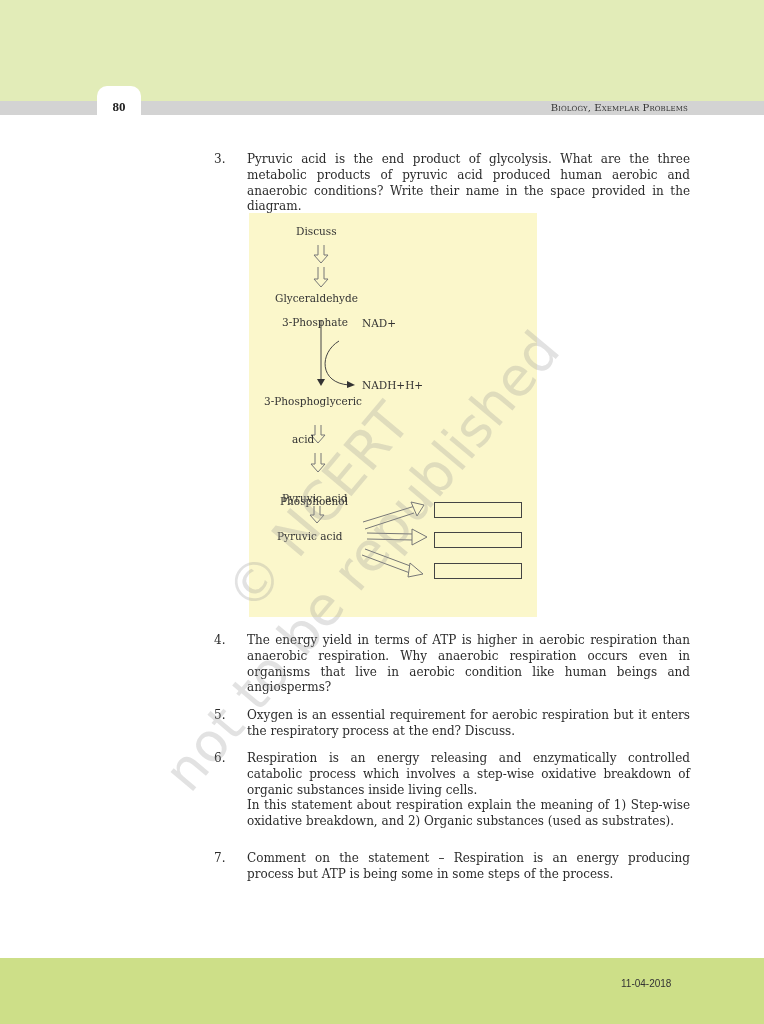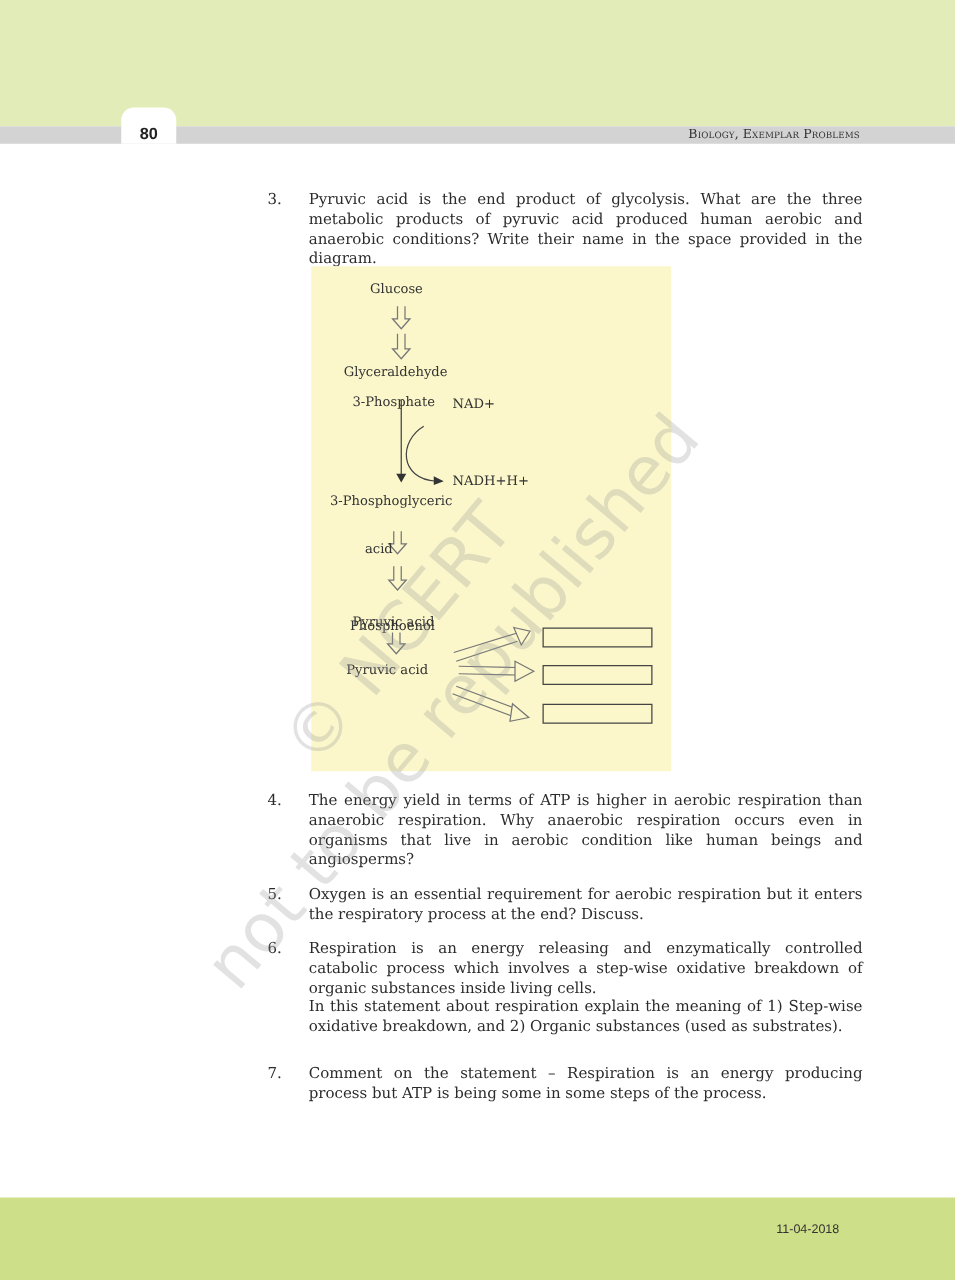--- a/index.html
+++ b/index.html
@@ -10,21 +10,21 @@
       color:#2b2b2b;
     }
     .top-band { position:absolute; left:0; top:0; width:764px; height:101px; background:#e2ecb8; }
     .header-bar { position:absolute; left:0; top:101px; width:764px; height:14px; background:#d3d3d3; }
     .page-tab {
       position:absolute; left:97px; top:86px; width:44px; height:29px;
       background:#ffffff; border-radius:10px 10px 0 0;
     }
     .page-number {
       position:absolute; left:97px; top:99px; width:44px; text-align:center;
-      font-family:Liberation Sans, sans-serif; font-weight:bold; font-size:13px; color:#222;
+      font-family:Liberation Serif, serif; font-weight:bold; font-size:13px; color:#222;
     }
     .running-head {
       position:absolute; right:76px; top:102px;
       font-family:"DejaVu Serif", serif; font-size:10px; color:#333; font-variant:small-caps; letter-spacing:0.1px;
     }
     .content { position:absolute; left:0; top:0; width:764px; }
     .q {
       position:absolute; left:214px; width:476px;
       font-size:12px; line-height:15.8px;
     }
@@ -90,21 +90,21 @@
         <path d="M161 350 L174 361 L159 364 Z" fill="#fbf7cb"></path>
       </g>
 
       <line x1="72" y1="107" x2="72" y2="168" stroke="#444" stroke-width="1"></line>
       <path d="M68 166 L76 166 L72 173 Z" fill="#333"></path>
 
       <path d="M90 128 C70 140, 70 170, 100 172" fill="none" stroke="#444" stroke-width="1"></path>
       <path d="M98 168 L106 172 L98 175 Z" fill="#333"></path>
     </svg>
 
-    <div class="dlabel" style="left:47px;top:12px;">Glucose</div>
+    <div class="dlabel" style="left:47px;top:12px;">Discuss</div>
     <div class="dlabel" style="left:26px;top:79px;">Glyceraldehyde</div>
     <div class="dlabel" style="left:33px;top:92px;margin-top:11px;">3-Phosphate</div>
     <div class="dlabel" style="left:113px;top:104px;">NAD+</div>
     <div class="dlabel" style="left:113px;top:166px;">NADH+H+</div>
     <div class="dlabel" style="left:15px;top:182px;">3-Phosphoglyceric</div>
     <div class="dlabel" style="left:43px;top:195px;margin-top:25px;">acid</div>
     <div class="dlabel" style="left:31px;top:282px;">Phosphoenol</div>
     <div class="dlabel" style="left:33px;top:279px;">Pyruvic acid</div>
     <div class="dlabel" style="left:28px;top:317px;">Pyruvic acid</div>
 

